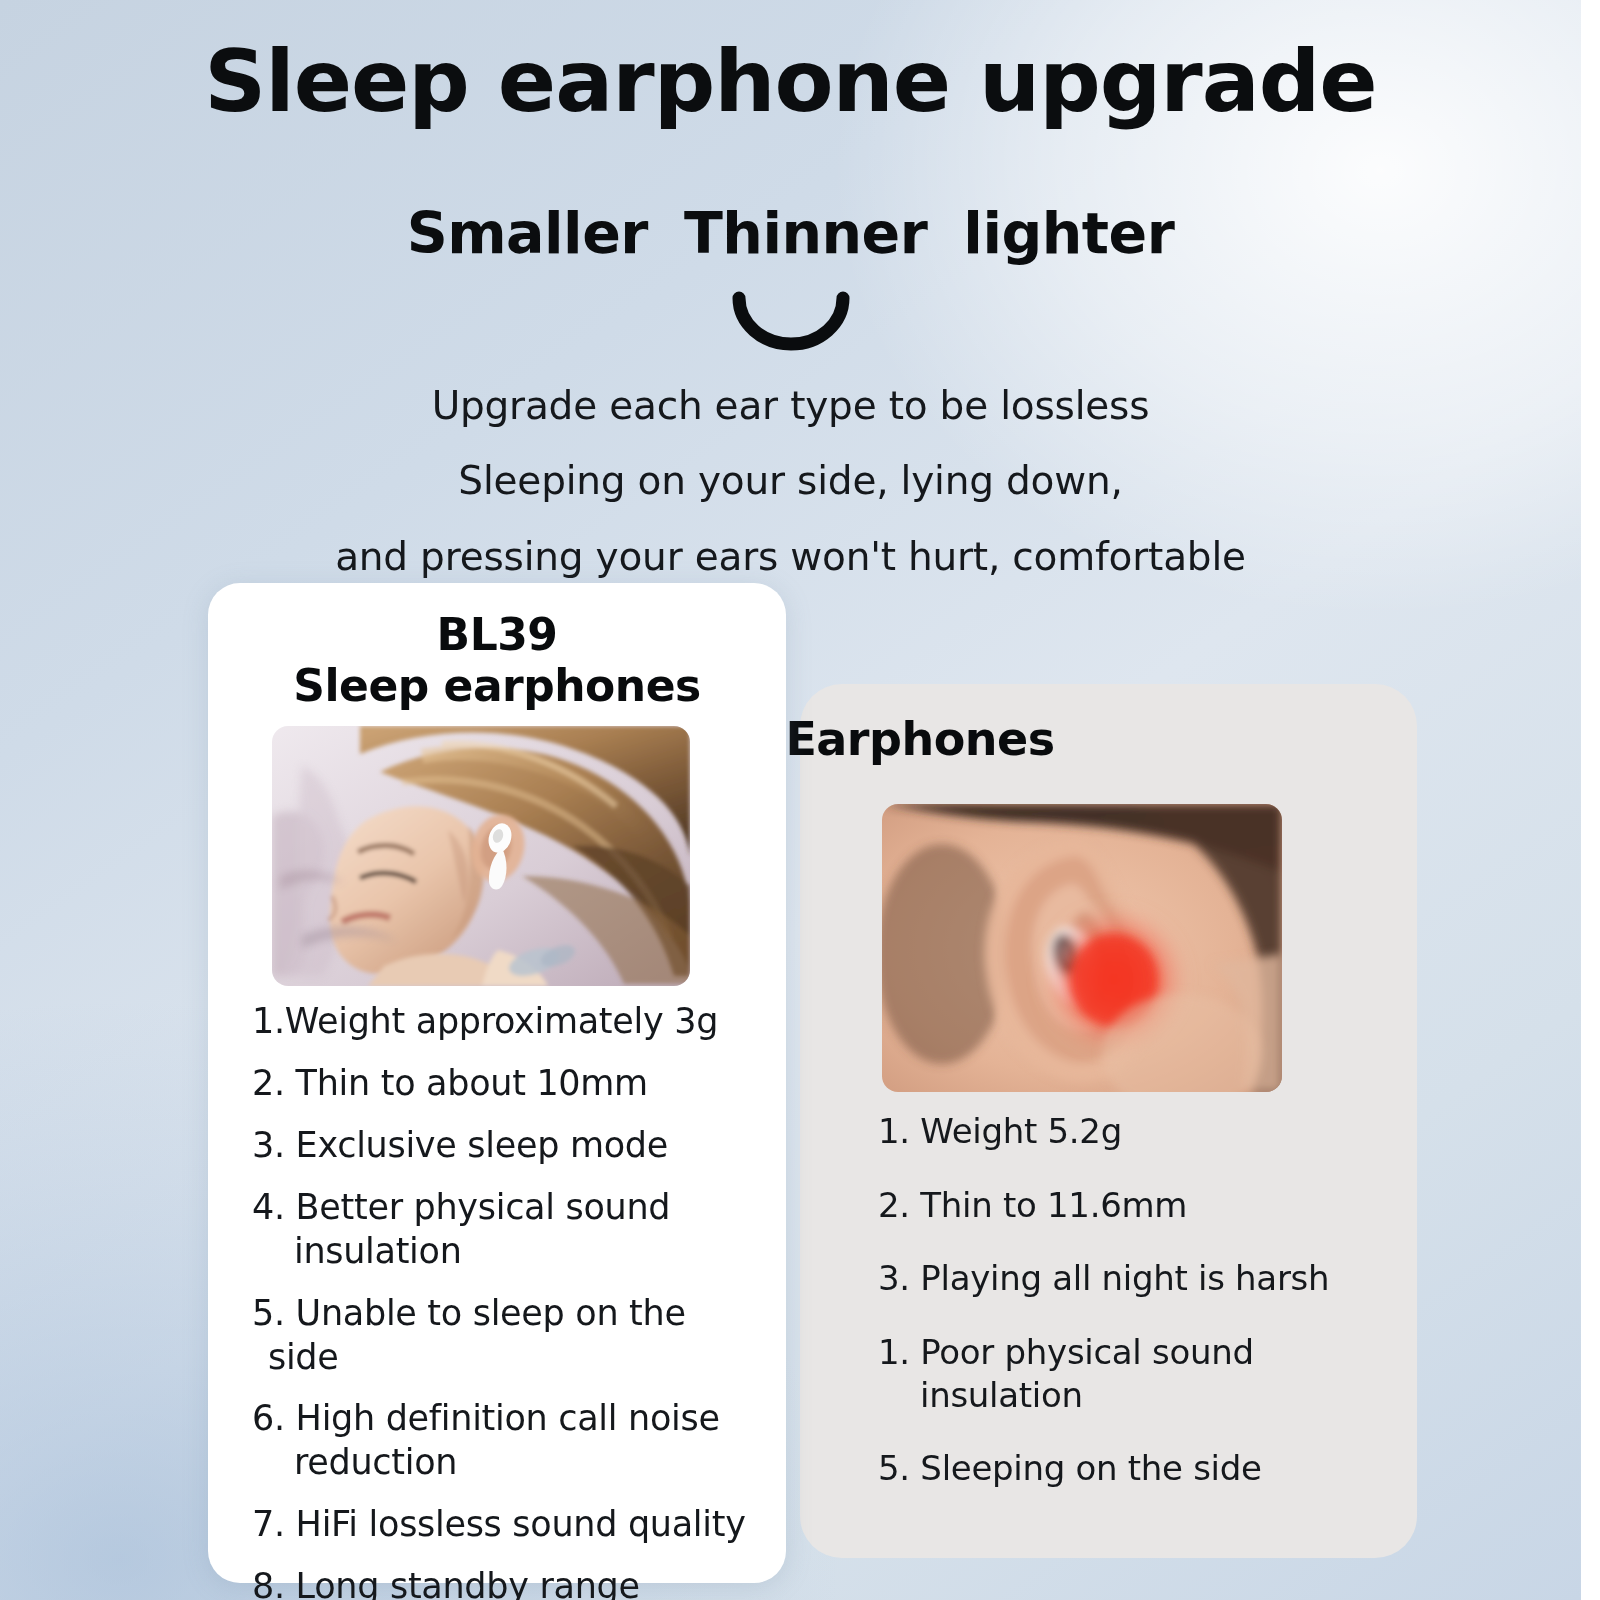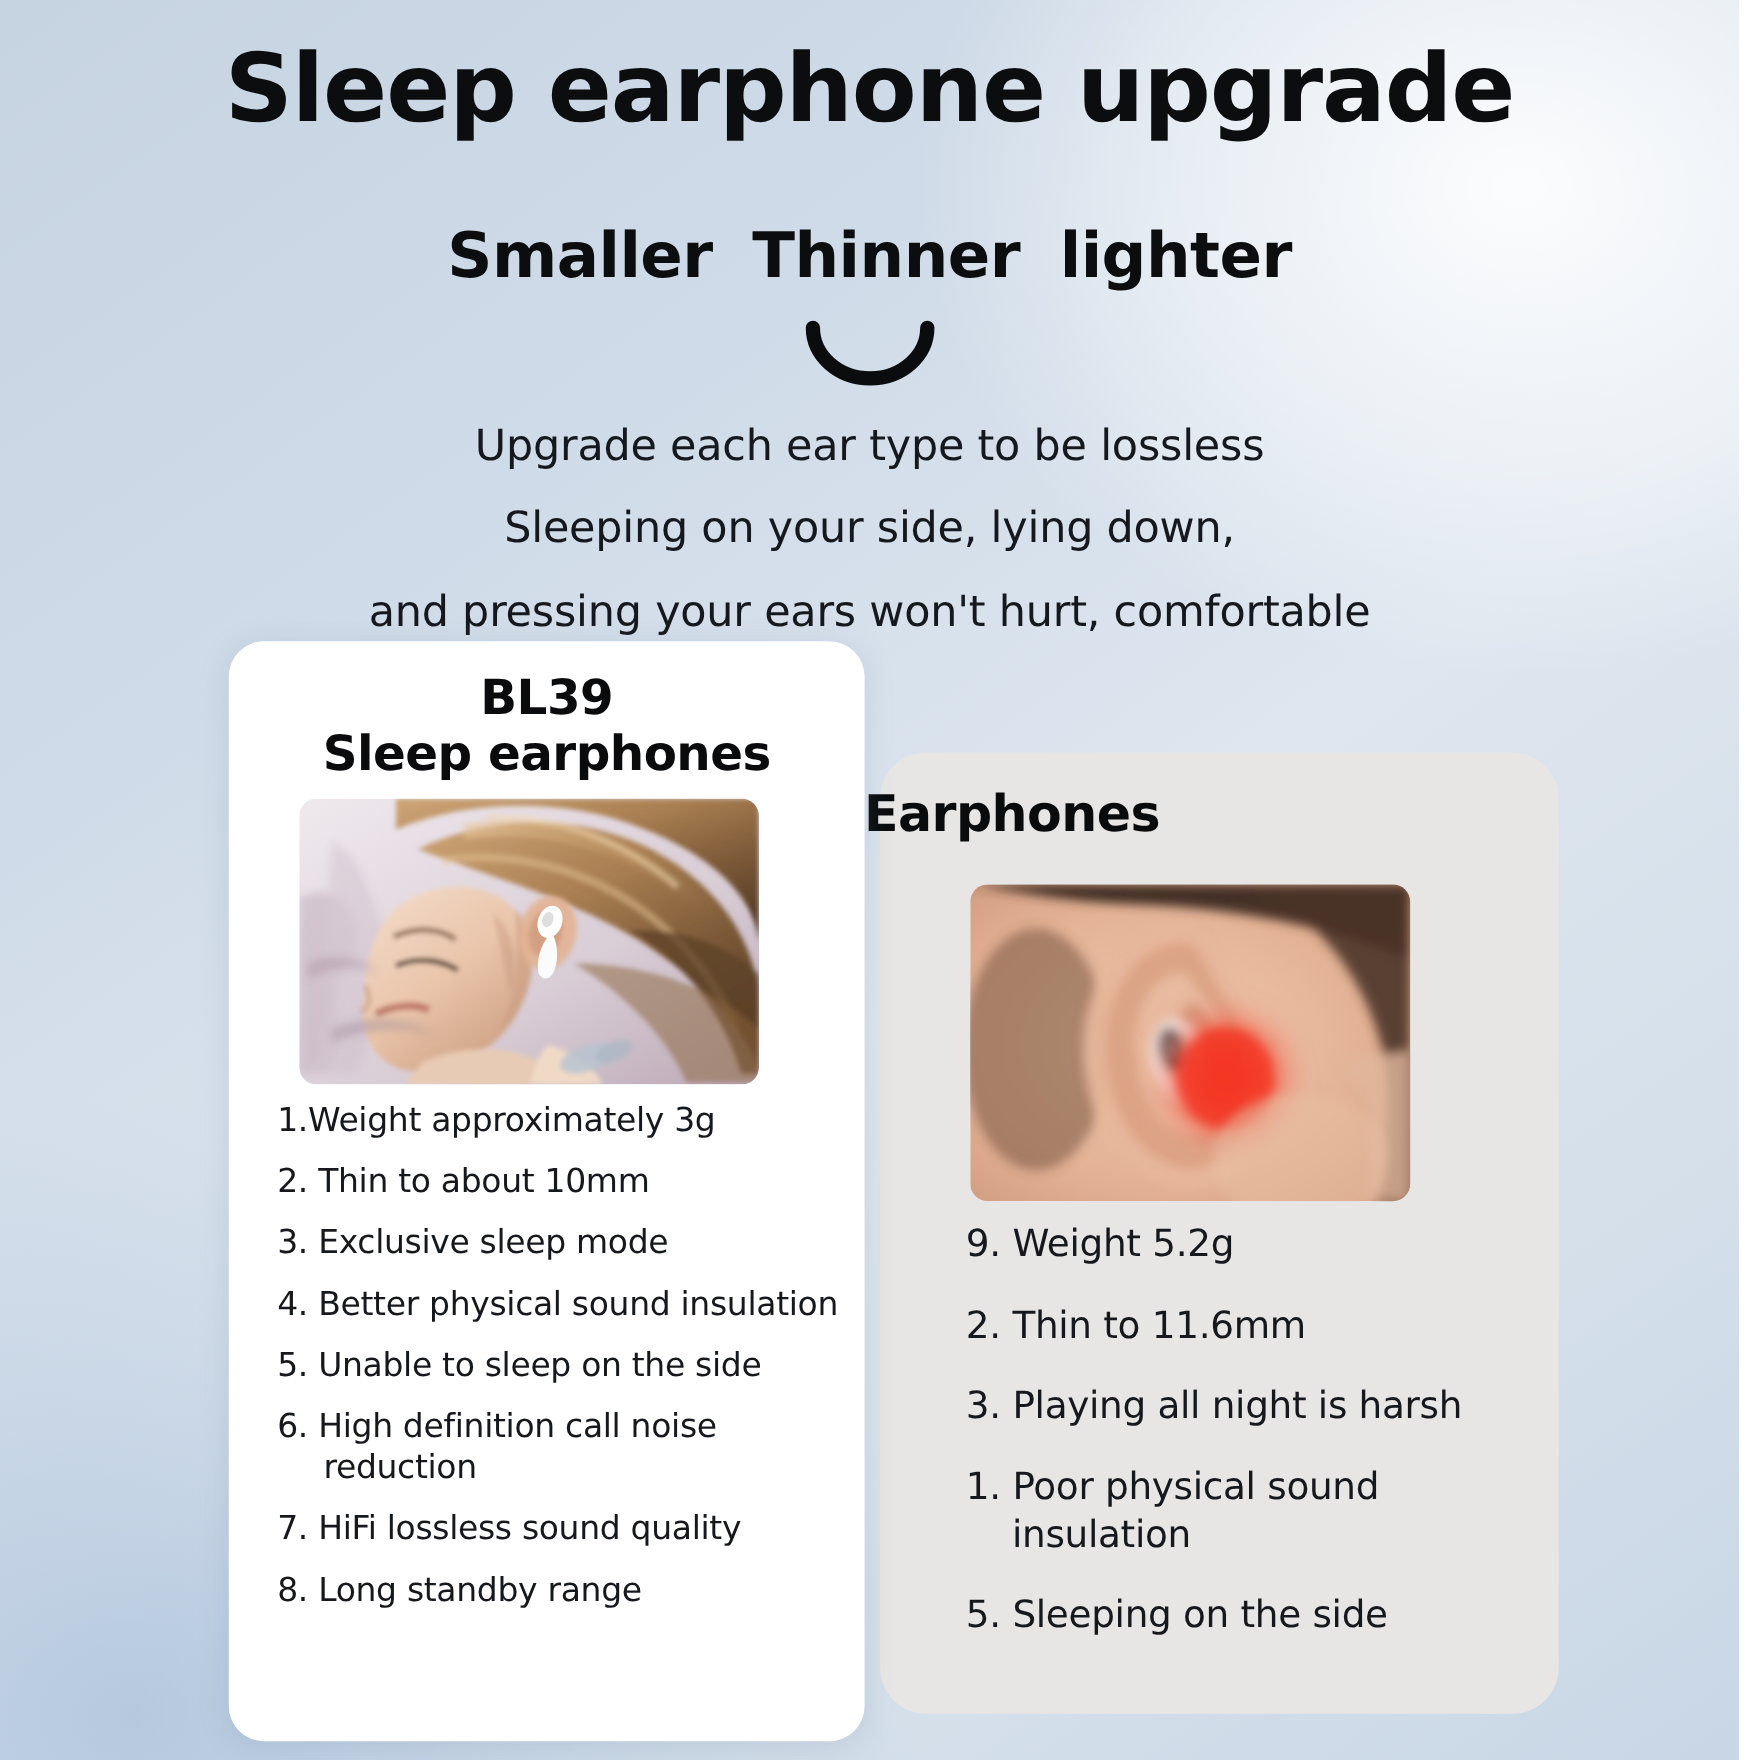--- a/index.html
+++ b/index.html
@@ -152,21 +152,21 @@
     top: 1000px;
     width: 512px;
   }
   .features-old {
     position: absolute;
     left: 878px;
     top: 1110px;
     width: 510px;
   }
   .feat {
-    font-size: 30px;
+    font-size: 35px;
     line-height: 1.255;
     color: #15181c;
     font-weight: 500;
     letter-spacing: -0.3px;
     margin-bottom: 18px;
     padding-left: 16px;
     text-indent: -16px;
   }
   .features-old .feat {
     font-size: 34px;
@@ -252,21 +252,21 @@
       <ellipse cx="232" cy="176" rx="72" ry="72" fill="url(#painGlow)" filter="url(#bigBlur)"></ellipse>
       <ellipse cx="232" cy="176" rx="44" ry="46" fill="#f33523" opacity="0.78" filter="url(#softBlur)"></ellipse>
       <g filter="url(#softBlur)">
         <path d="M330 160 C360 180 372 230 360 288 L400 288 V150 Z" fill="#e0b69c" opacity="0.8"></path>
         <ellipse cx="300" cy="250" rx="80" ry="60" fill="#e8bda3" opacity="0.55"></ellipse>
       </g>
     </svg>
   </div>
 
   <div class="features-old">
-    <div class="feat">9. Weight 5.2g</div>
+    <div class="feat">1. Weight 5.2g</div>
     <div class="feat">2. Thin to 11.6mm</div>
     <div class="feat">3. Playing all night is harsh</div>
     <div class="feat wrap2">1. Poor physical sound insulation</div>
     <div class="feat">5. Sleeping on the side</div>
   </div>
 
   <div class="card-new">
     <div class="card-new-title">
       <div>BL39</div>
       <div>Sleep earphones</div>

